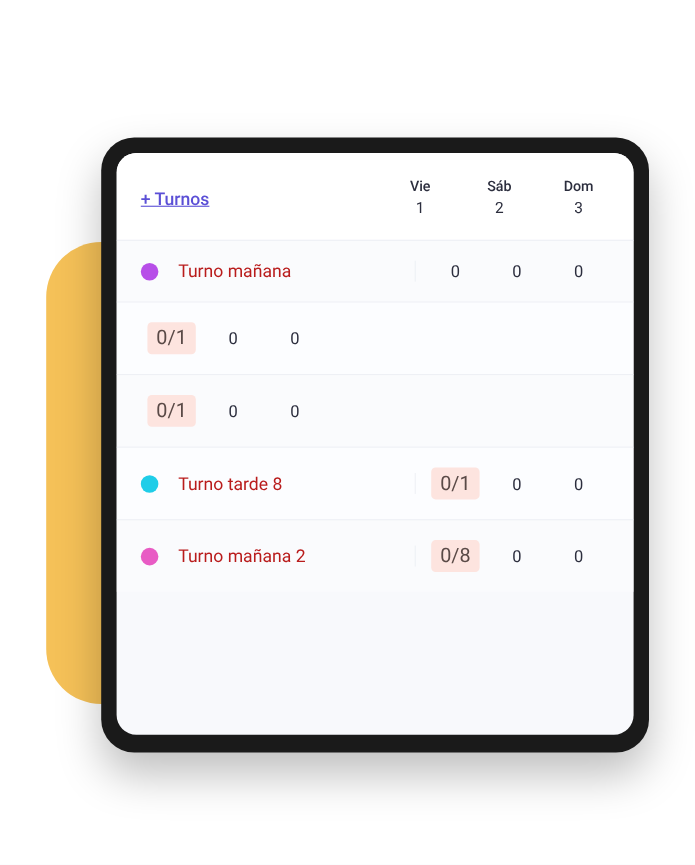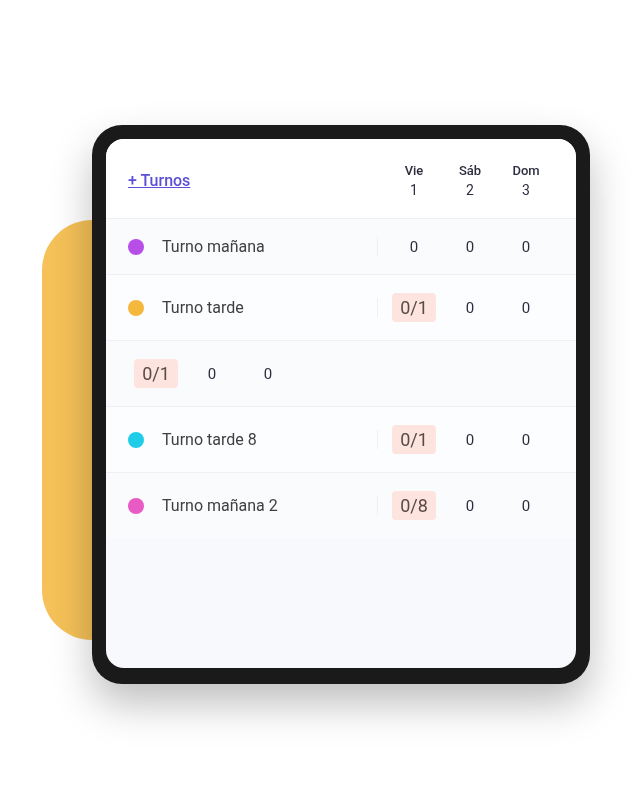--- a/index.html
+++ b/index.html
@@ -50,21 +50,21 @@
     .add-link {
       color: #5b4fd6;
       text-decoration: underline;
       font-size: 16px;
       font-weight: 500;
       cursor: pointer;
       flex: 1;
     }
     .day-headers {
       display: flex;
-      gap: 0;
+      gap: 16px;
     }
     .day-header {
       width: 56px;
       text-align: center;
       color: #2c2e3e;
     }
     .day-name {
       font-size: 13px;
       font-weight: 500;
       display: block;
@@ -95,21 +95,21 @@
       padding-right: 8px;
     }
     .color-dot {
       width: 16px;
       height: 16px;
       border-radius: 50%;
       flex-shrink: 0;
     }
     .shift-name {
       font-size: 16px;
-      color: #404040;
+      color: #b91c1c;
       font-weight: 400;
     }
     .day-cells {
       display: flex;
     }
     .day-cell {
       width: 56px;
       display: flex;
       align-items: center;
       justify-content: center;
@@ -162,24 +162,20 @@
             </div>
             <div class="day-cell">
               <span>0</span>
             </div>
             <div class="day-cell">
               <span>0</span>
             </div>
           </div>
         </div>
         <div class="shift-row">
-          <div class="shift-label-area">
-            <span class="color-dot" style="background: rgb(245, 184, 61);"></span>
-            <span class="shift-name">Turno tarde</span>
-          </div>
           <div class="day-cells">
             <div class="day-cell">
               <span class="cell-badge">0/1</span>
             </div>
             <div class="day-cell">
               <span>0</span>
             </div>
             <div class="day-cell">
               <span>0</span>
             </div>

